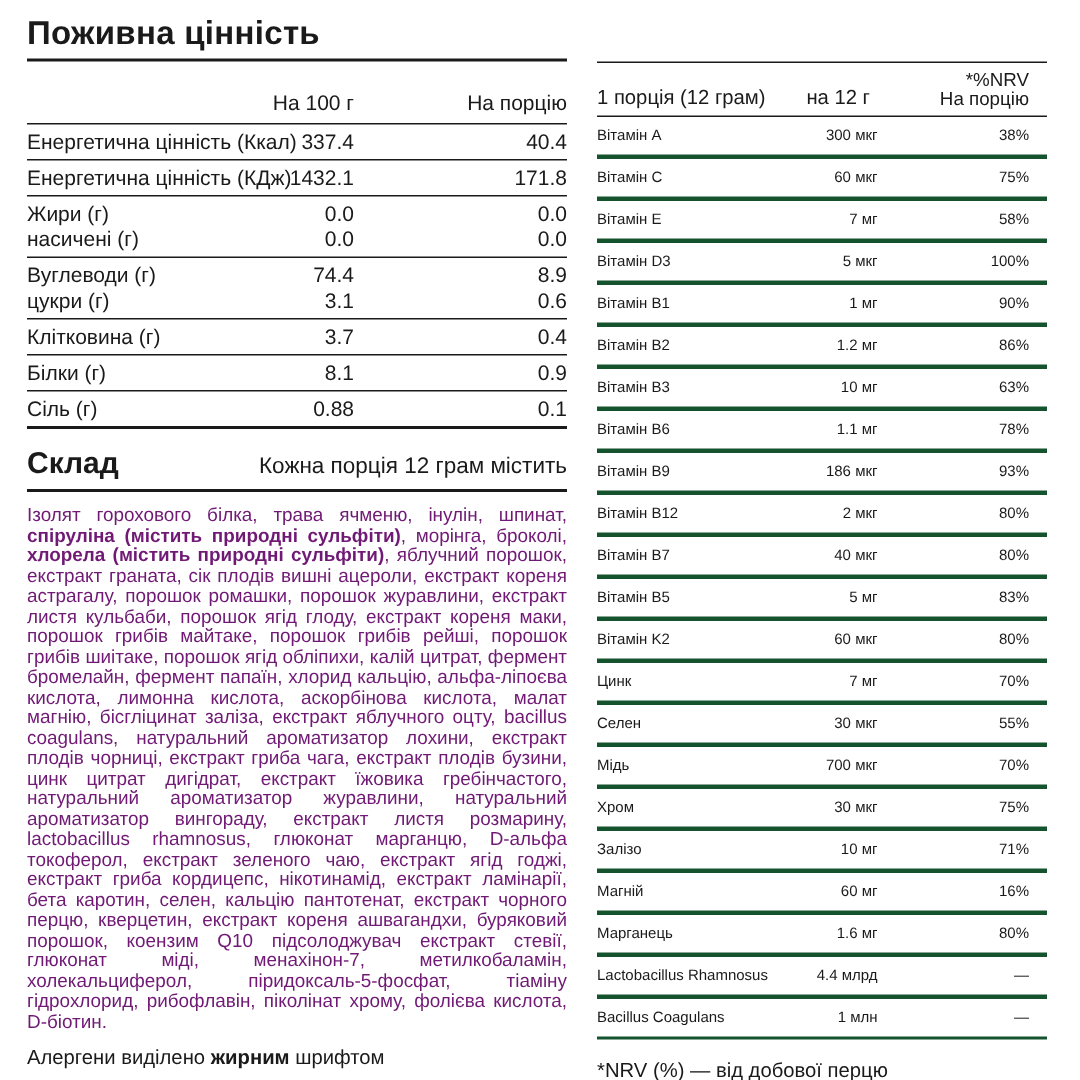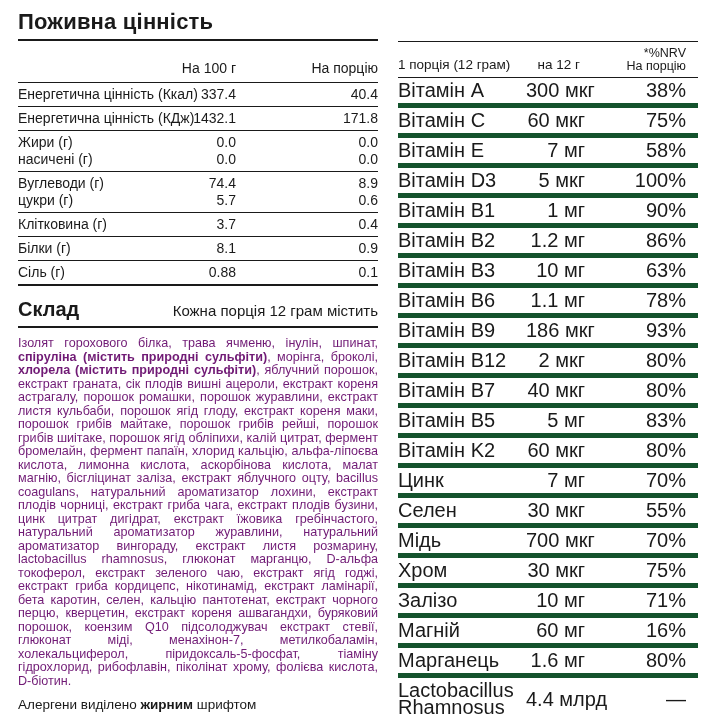--- a/index.html
+++ b/index.html
@@ -30,21 +30,21 @@
   .ingredients .b { font-weight:700; }
   .allergen { margin-top:9px; font-size:13.5px; }
   .allergen b { font-weight:700; }
   
   .right-col { position:absolute; left:398px; top:41px; width:300px; }
   .rt-toprule { border-top:1.5px solid #1a1a1a; }
   .rt-head { position:relative; border-bottom:1.5px solid #1a1a1a; height:36px; }
   .rt-head .c1 { position:absolute; left:0; bottom:5px; font-size:13.5px; line-height:15px; }
   .rt-head .c2 { position:absolute; right:118px; bottom:5px; font-size:13.5px; line-height:15px; }
   .rt-head .c3 { position:absolute; right:12px; bottom:4px; font-size:12.5px; line-height:13px; text-align:right; }
-  .rt-row { display:grid; grid-template-columns:128px 67px 105px; align-items:center; padding:4px 0; border-bottom:5px solid #14532d; font-size:20px; line-height:17px; }
+  .rt-row { display:grid; grid-template-columns:128px 67px 105px; align-items:center; padding:4px 0; border-bottom:3px solid #14532d; font-size:10px; line-height:17px; }
   .rt-row:last-child { border-bottom-width:2px; }
   .rt-name { text-align:left; }
   .rt-amt { text-align:right; padding-right:8px; white-space:nowrap; }
   .rt-nrv { text-align:right; padding-right:12px; white-space:nowrap; }
   .rt-footnote { margin-top:13px; font-size:13.5px; }
 </style>
 </head>
 <body>
 
 <div class="left-col">
@@ -62,21 +62,21 @@
         </div>
         <div class="nt-group">
           <div class="nt-line"><span class="lbl">Енергетична цінність (КДж)</span><span class="v1">1432.1</span><span class="v2">171.8</span></div>
         </div>
         <div class="nt-group">
           <div class="nt-line"><span class="lbl">Жири (г)</span><span class="v1">0.0</span><span class="v2">0.0</span></div>
           <div class="nt-line"><span class="lbl">насичені (г)</span><span class="v1">0.0</span><span class="v2">0.0</span></div>
         </div>
         <div class="nt-group">
           <div class="nt-line"><span class="lbl">Вуглеводи (г)</span><span class="v1">74.4</span><span class="v2">8.9</span></div>
-          <div class="nt-line"><span class="lbl">цукри (г)</span><span class="v1">5.7</span><span class="v2">0.6</span></div>
+          <div class="nt-line"><span class="lbl">цукри (г)</span><span class="v1">3.1</span><span class="v2">0.6</span></div>
         </div>
         <div class="nt-group">
           <div class="nt-line"><span class="lbl">Клітковина (г)</span><span class="v1">3.7</span><span class="v2">0.4</span></div>
         </div>
         <div class="nt-group">
           <div class="nt-line"><span class="lbl">Білки (г)</span><span class="v1">8.1</span><span class="v2">0.9</span></div>
         </div>
         <div class="nt-group">
           <div class="nt-line"><span class="lbl">Сіль (г)</span><span class="v1">0.88</span><span class="v2">0.1</span></div>
         </div>

